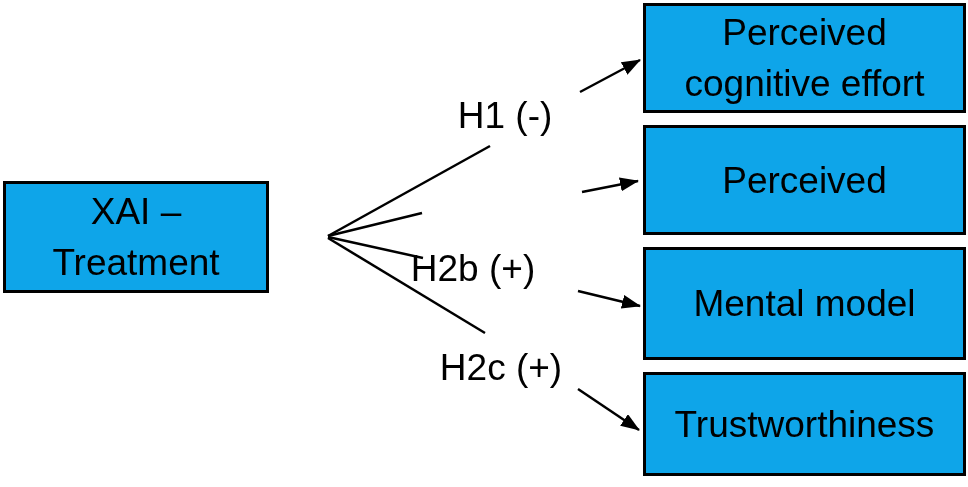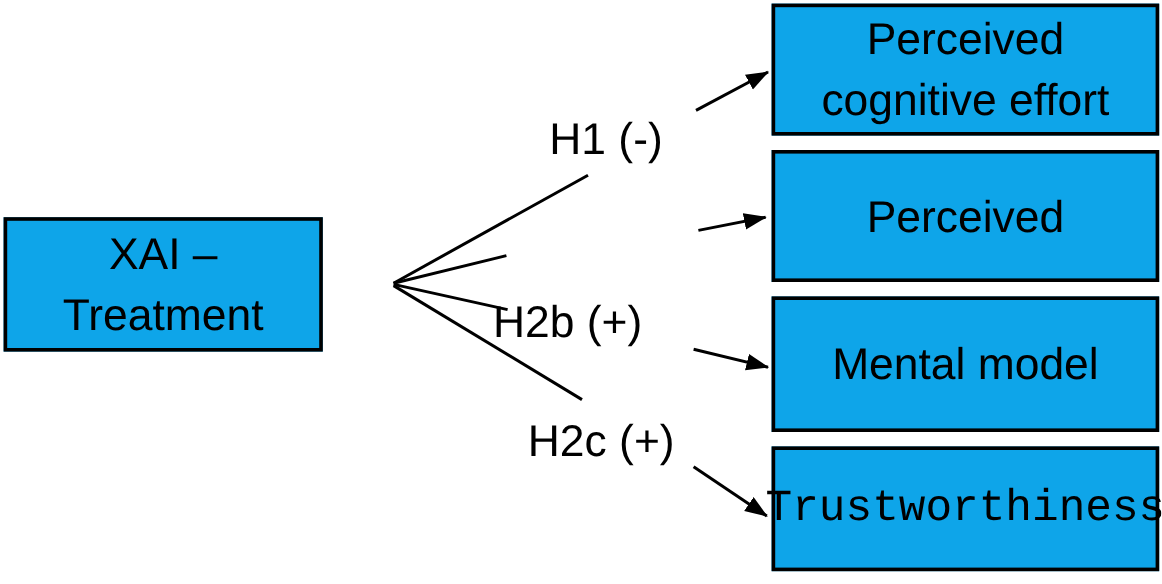--- a/index.html
+++ b/index.html
@@ -43,21 +43,21 @@
     width: 266px;
     height: 112px;
   }
   .outcome-box {
     left: 643px;
     width: 323px;
   }
   .ob1 { top: 3px;   height: 110px; }
   .ob2 { top: 125px; height: 110px; }
   .ob3 { top: 247px; height: 113px; }
-  .ob4 { top: 372px; height: 104px; font-family: Liberation Mono, monospace; }
+  .ob4 { top: 372px; height: 104px; }
   .hlabel {
     position: absolute;
     transform: translate(-50%, -50%);
     font-size: 37px;
     white-space: nowrap;
   }
   .hl1 { left: 493px; top: 116px; margin-left: 12px; }
   .hl2 { left: 503px; top: 213px; }
   .hl3 { left: 473px; top: 269px; }
   .hl4 { left: 501px; top: 368px; }

